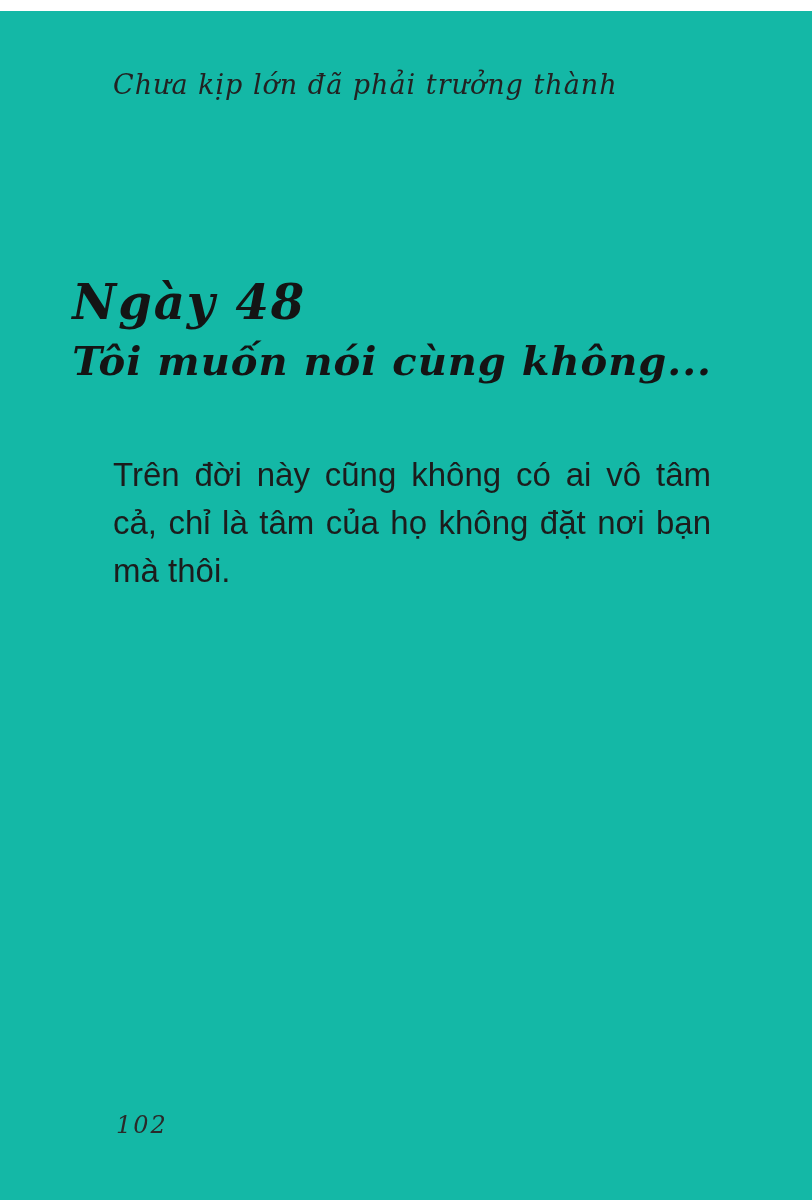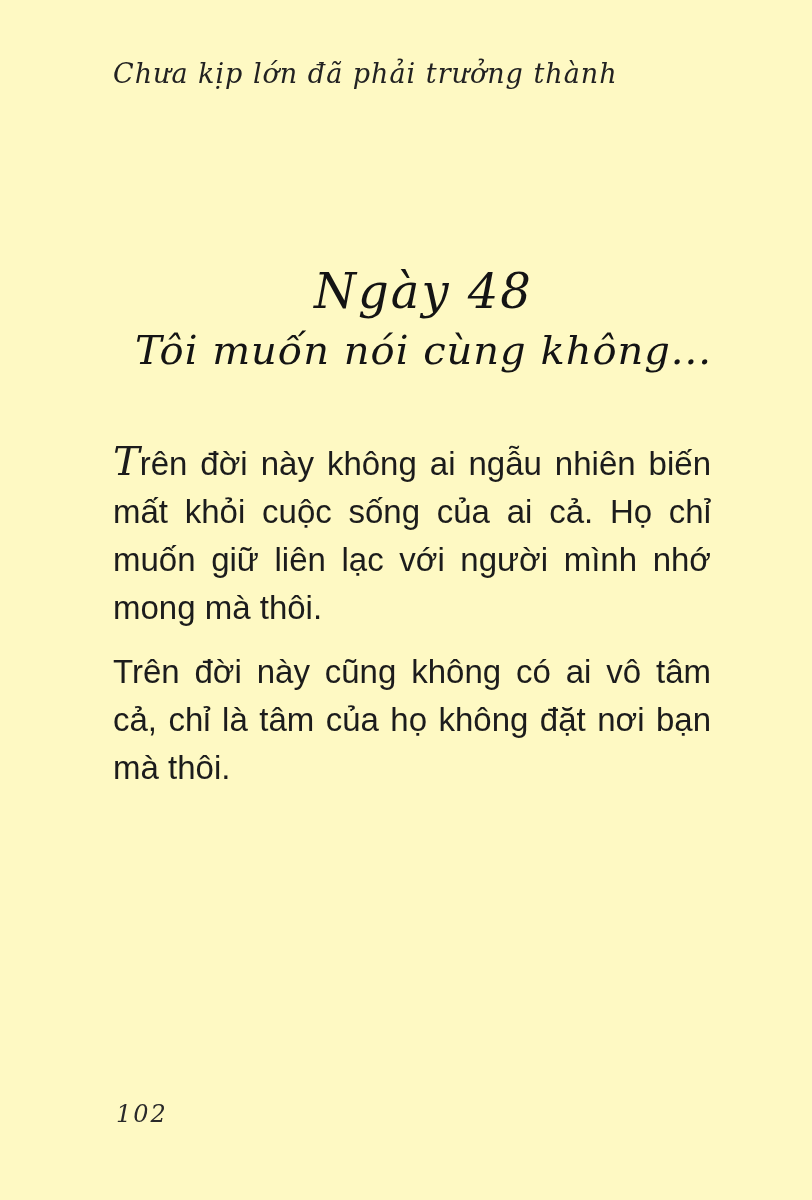--- a/index.html
+++ b/index.html
@@ -11,45 +11,47 @@
     height: 1200px;
     background: #ffffff;
     position: relative;
     overflow: hidden;
     font-family: "Liberation Sans", sans-serif;
     color: #1c1c1c;
   }
   .page {
     position: absolute;
     inset: 0;
-    background: #fef9c3;
+    background: #14b8a6;
+    margin-top: 11px;
   }
   
   .running-header {
     position: absolute;
     left: 113px;
     top: 58px;
     width: 600px;
     font-family: "DejaVu Serif", serif;
     font-style: italic;
     font-size: 27px;
     letter-spacing: 1px;
     color: #222222;
     text-align: left;
     white-space: nowrap;
   }
   
   .chapter-heading {
     position: absolute;
     right: 100px;
     top: 262px;
-    text-align: center;
+    text-align: left;
     font-family: "DejaVu Serif", serif;
     font-style: italic;
     color: #141414;
+    font-weight: bold;
   }
   .chapter-title {
     font-size: 48px;
     line-height: 58px;
     letter-spacing: 2px;
   }
   .chapter-subtitle {
     font-size: 40px;
     line-height: 52px;
     letter-spacing: 1px;
@@ -94,19 +96,18 @@
 <div class="page">
 
   <div class="running-header">Chưa kịp lớn đã phải trưởng thành</div>
 
   <div class="chapter-heading">
     <div class="chapter-title">Ngày 48</div>
     <div class="chapter-subtitle">Tôi muốn nói cùng không...</div>
   </div>
 
   <div class="body-text">
-    <p><span class="drop-initial">T</span><span>rên đời này không ai ngẫu nhiên biến mất khỏi cuộc sống của ai cả. Họ chỉ muốn giữ liên lạc với người mình nhớ mong mà thôi.</span></p>
     <p>Trên đời này cũng không có ai vô tâm cả, chỉ là tâm của họ không đặt nơi bạn mà thôi.</p>
   </div>
 
   <div class="page-number">102</div>
 
 </div>
 
 </body></html>

